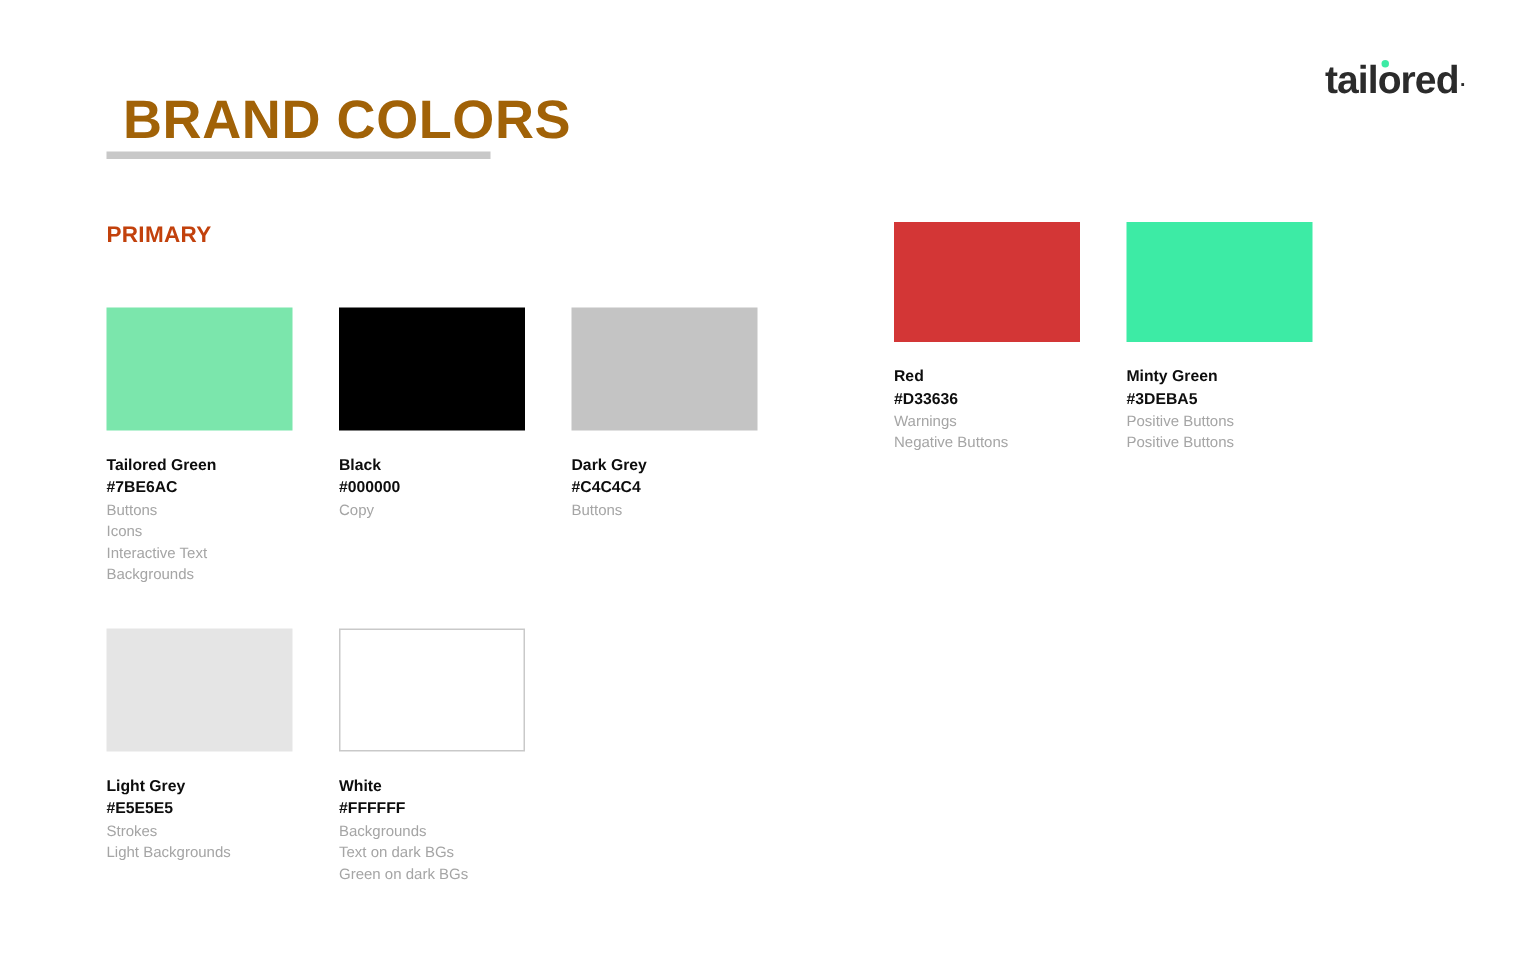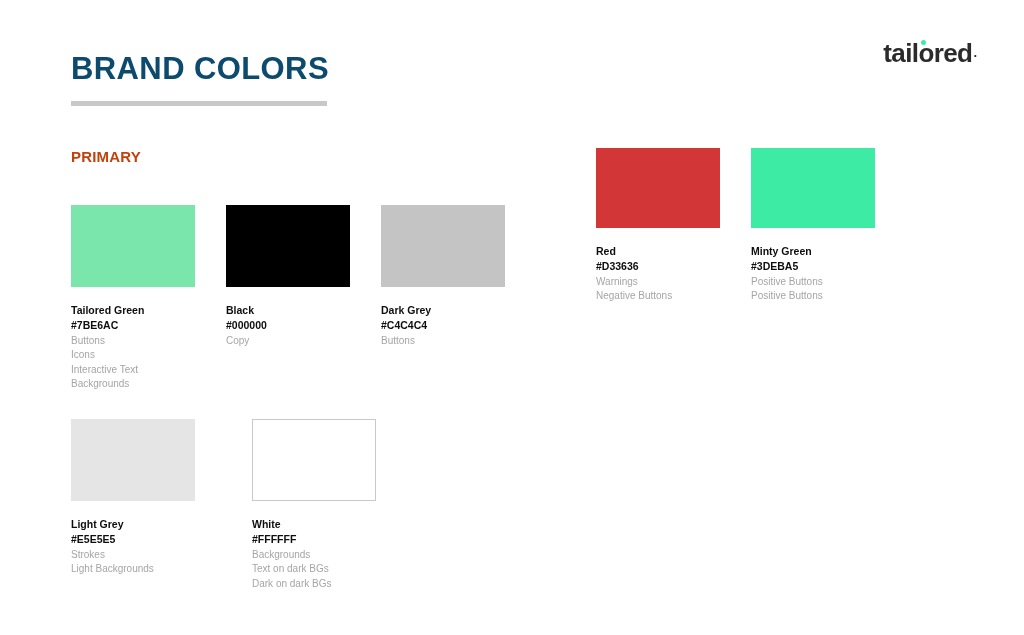--- a/index.html
+++ b/index.html
@@ -21,26 +21,26 @@
     position: absolute;
     top: 0;
     left: 0;
     width: 1024px;
     height: 130px;
   }
   .page-title {
     position: absolute;
     left: 71px;
     top: 50px;
-    font-size: 31px;
+    font-size: 36px;
     font-weight: bold;
     letter-spacing: 0.4px;
     line-height: 38px;
-    color: #0c4a6e;
-    margin: 0;
+    color: #a16207;
+    margin: 11px;
   }
   .title-rule {
     position: absolute;
     left: 71px;
     top: 101px;
     width: 256px;
     height: 5px;
     background: #c8c8c8;
   }
 
@@ -94,21 +94,20 @@
     margin: 0 0 39px 0;
     line-height: 18px;
   }
 
   .swatch-row {
     display: flex;
     align-items: flex-start;
   }
   .swatch-row + .swatch-row {
     margin-top: 28px;
-    gap: 26px;
   }
 
   .swatch-card {
     width: 124px;
     margin-right: 31px;
   }
   .swatch-card:last-child { margin-right: 0; }
 
   .swatch-chip {
     width: 124px;
@@ -213,21 +212,21 @@
       </div>
     </div>
 
     <div class="swatch-card">
       <div class="swatch-chip bordered" style="background: rgb(255, 255, 255);"></div>
       <div class="swatch-name">White</div>
       <div class="swatch-hex">#FFFFFF</div>
       <div class="swatch-uses">
         <div class="swatch-use">Backgrounds</div>
         <div class="swatch-use">Text on dark BGs</div>
-        <div class="swatch-use">Dark on dark BGs</div>
+        <div class="swatch-use">Green on dark BGs</div>
       </div>
     </div>
   </div>
 </div>
 
 <div class="section section-secondary">
 
   <div class="swatch-row">
     <div class="swatch-card">
       <div class="swatch-chip" style="background: rgb(211, 54, 54);"></div>

